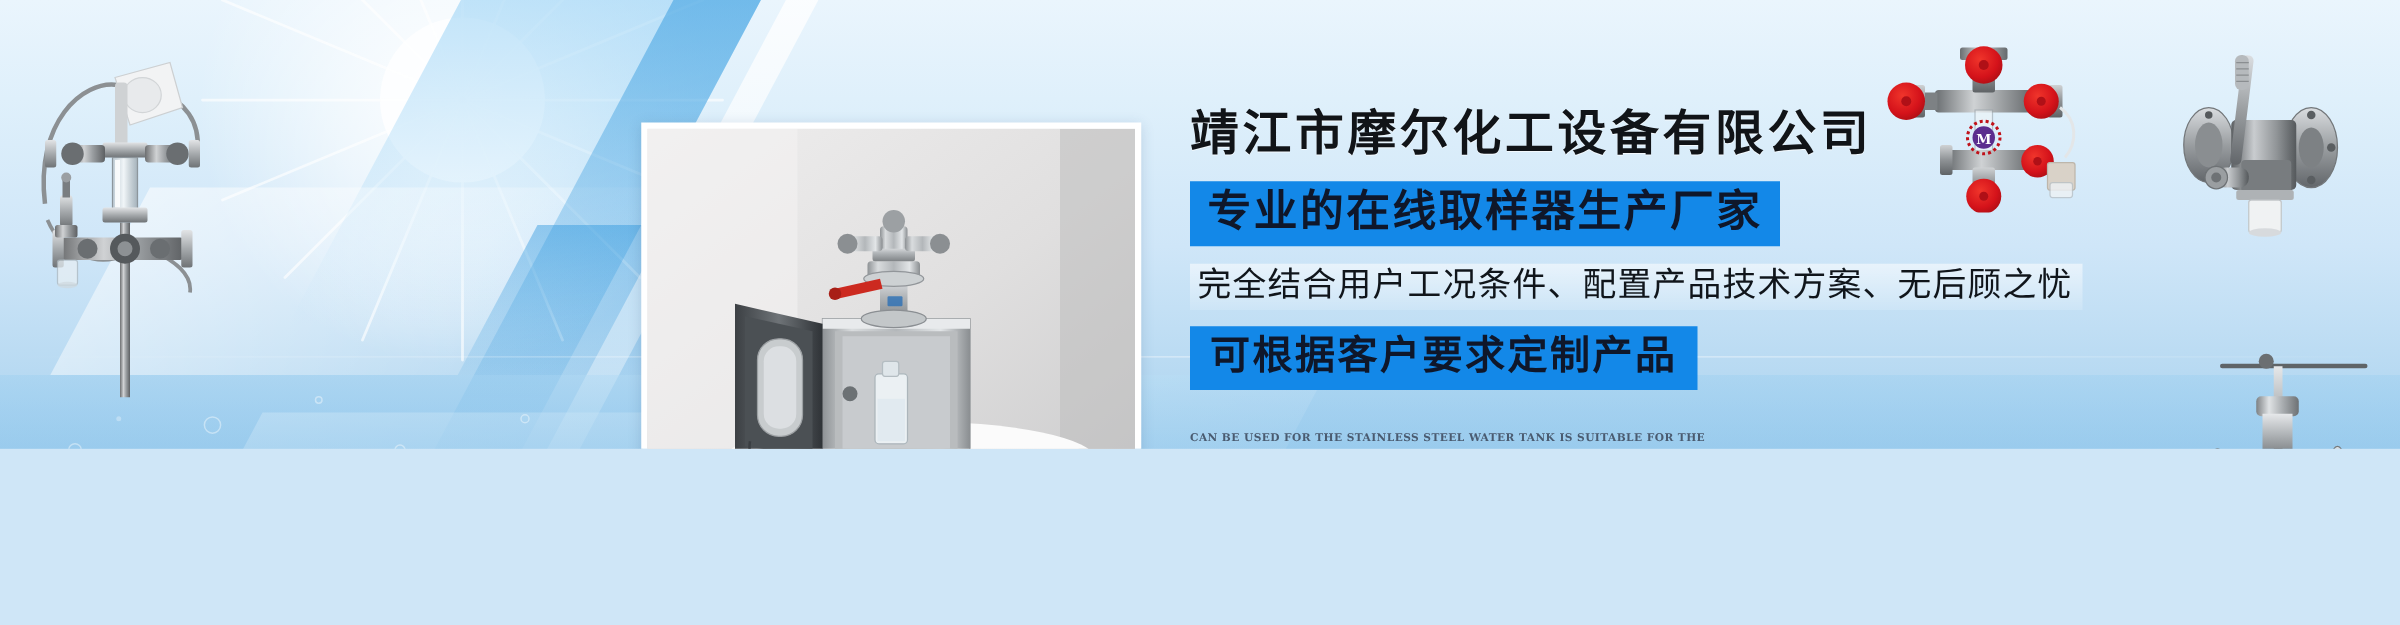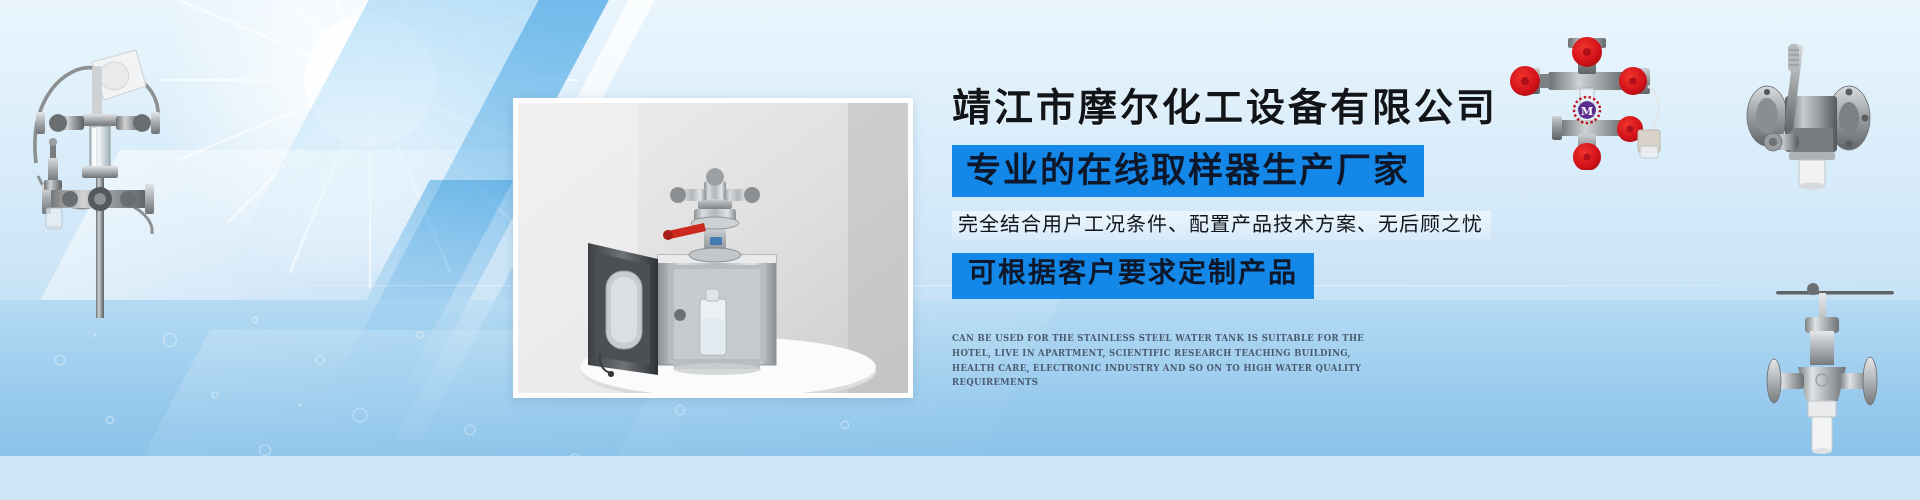--- a/index.html
+++ b/index.html
@@ -3,21 +3,21 @@
 <meta charset="utf-8">
 <title>Banner</title>
 <style>
   html,body{margin:0;padding:0;}
   body{
     width:1920px;height:500px;overflow:hidden;
     font-family:"Liberation Sans","DejaVu Sans",sans-serif;
     background:#cfe6f7;
   }
   .banner{
-    position:relative;width:1920px;height:456px;overflow:hidden;
+    position:relative;width:1920px;height:359px;overflow:hidden;
     background:
       linear-gradient(180deg,#eaf5fd 0%,#dff0fb 22%,#cfe6f8 55%,#bcdcf3 78%,#a9d2ef 100%);
   }
 
   
   .bg-layer{position:absolute;inset:0;overflow:hidden;}
 
   .sun-glow{
     position:absolute;left:150px;top:-130px;width:430px;height:430px;
     border-radius:50%;
@@ -70,25 +70,25 @@
     letter-spacing:3px;white-space:nowrap;
     text-shadow:0 1px 0 rgba(255,255,255,.65);
   }
 
   .badge{
     display:inline-block;background:#1388e8;color:#0f172a;
     font-size:35px;font-weight:700;letter-spacing:2px;
     padding:6px 14px 9px 14px;white-space:nowrap;line-height:1.06;
   }
   .badge-1{margin-top:15px;}
-  .badge-2{margin-top:13px;font-size:28px;padding:7px 16px 10px 16px;letter-spacing:2px;font-family:Liberation Mono, monospace;}
+  .badge-2{margin-top:13px;font-size:32px;padding:7px 16px 10px 16px;letter-spacing:2px;}
 
   .subline{
     margin-top:14px;display:inline-block;
-    font-size:20px;font-weight:400;color:#10151b;letter-spacing:1px;
+    font-size:27px;font-weight:400;color:#10151b;letter-spacing:1px;
     white-space:nowrap;line-height:1.15;
     background:linear-gradient(180deg,rgba(255,255,255,.55),rgba(255,255,255,.15));
     padding:2px 8px 4px 6px;
   }
 
   .en-text{
     margin-top:32px;width:430px;
     font-size:8.5px;line-height:1.72;letter-spacing:.35px;
     color:#4a5b70;font-weight:700;
     font-family:"DejaVu Serif","Liberation Serif",serif;

